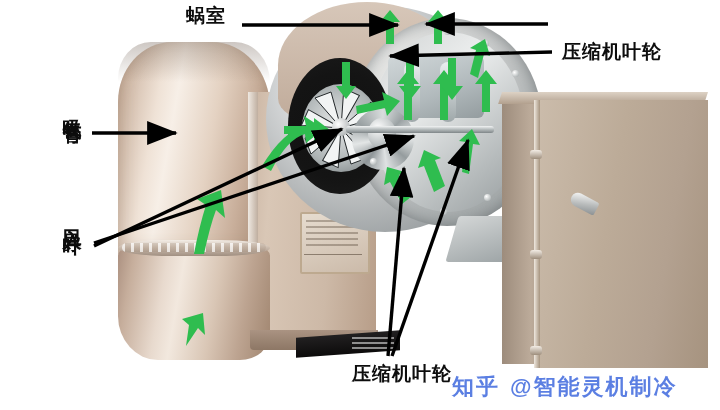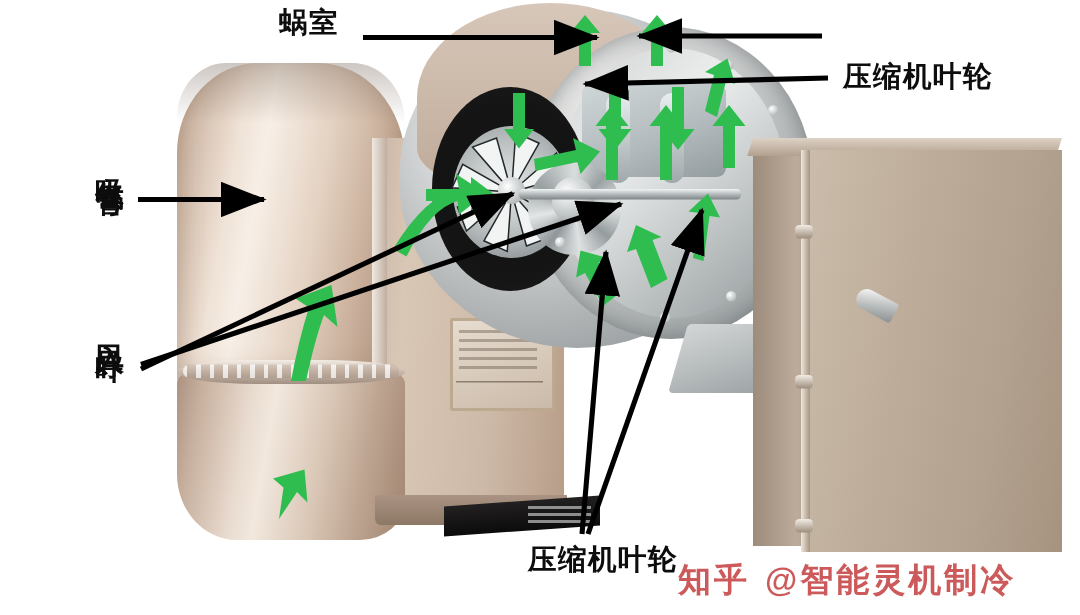--- a/index.html
+++ b/index.html
@@ -228,17 +228,17 @@
 
   <div class="lbl" style="left:562px;top:42px;font-size:19px;">压缩机叶轮</div>
 
   <div class="lbl lbl-v" style="left:62px;top:104px;font-size:19px;height:104px;">吸气弯管</div>
 
   <div class="lbl lbl-v" style="left:62px;top:214px;font-size:19px;height:104px;">入口导叶</div>
 
   <div class="lbl" style="left:352px;top:364px;font-size:19px;">压缩机叶轮</div>
 
   <div style="position:absolute;left:452px;top:372px;font-size:22px;font-weight:700;
-              color:#b91c1c;opacity:.72;letter-spacing:2px;white-space:nowrap;">
+              color:#1d4ed8;opacity:.72;letter-spacing:2px;white-space:nowrap;">
     <span>知乎</span><span style="display:inline-block;width:10px"></span><span>@智能灵机制冷</span>
   </div>
 
 </div>
 
 </body></html>

